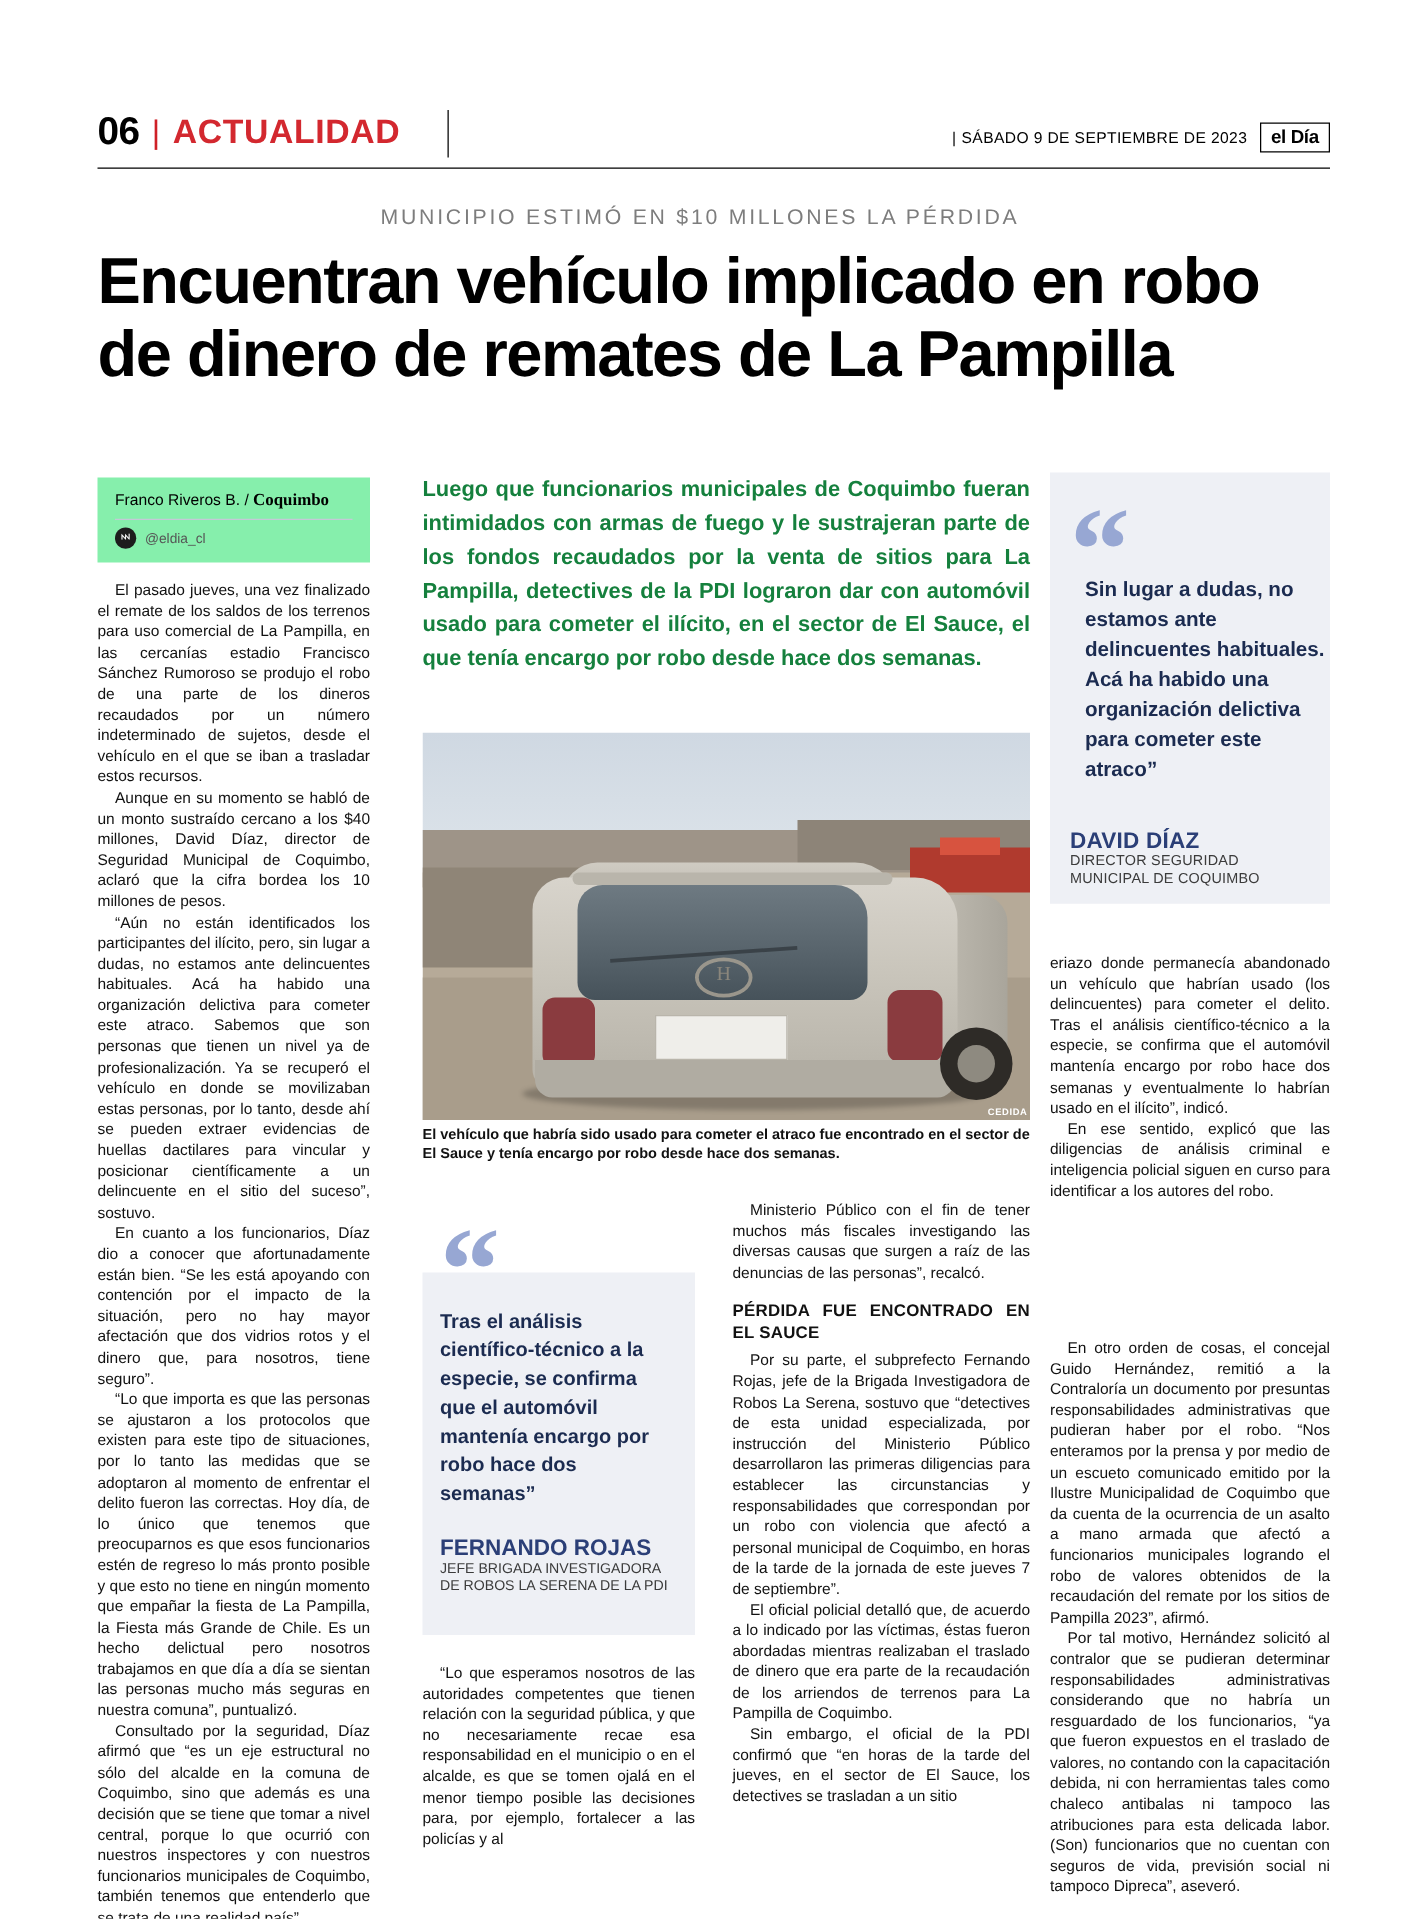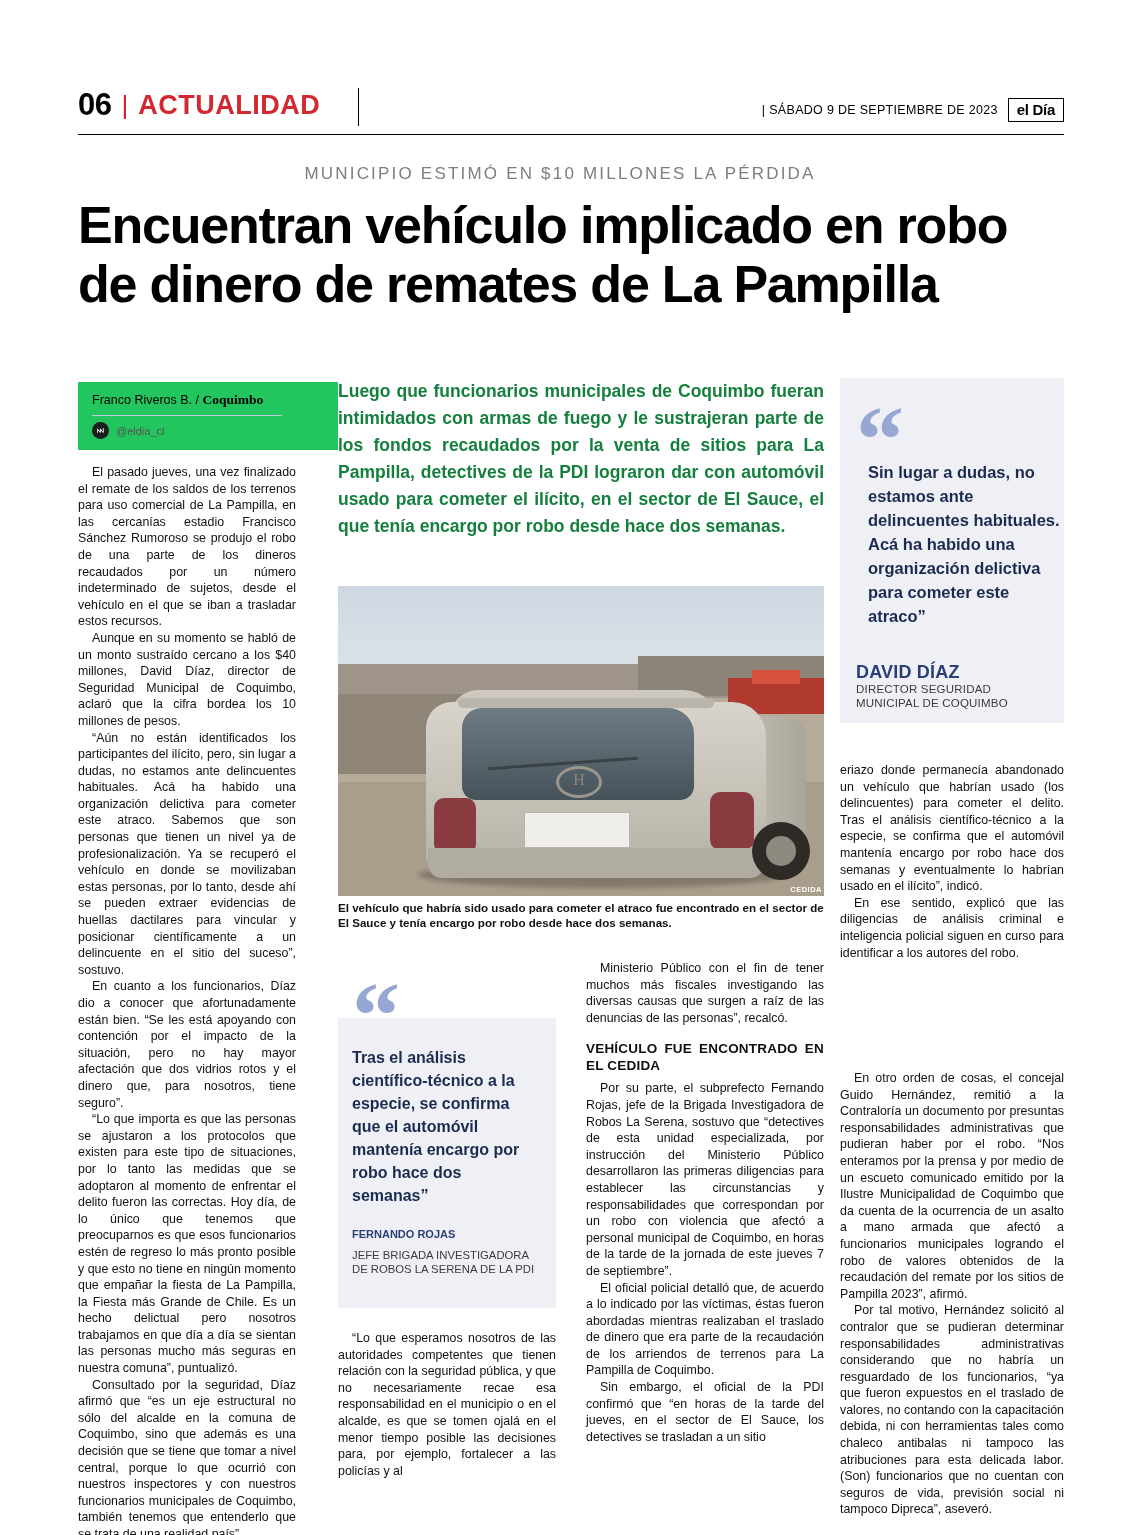--- a/index.html
+++ b/index.html
@@ -104,23 +104,23 @@
     font-weight: bold;
     line-height: 59px;
     letter-spacing: -1.2px;
   }
 
   
   .byline-box {
     position: absolute;
     left: 78px;
     top: 382px;
-    width: 260px;
+    width: 218px;
     height: 68px;
-    background: #22c55e;
+    background: #86efac;
   }
   .byline-name {
     position: absolute;
     left: 14px;
     top: 10px;
     font-size: 12.5px;
   }
   .byline-name b { font-family: "Liberation Serif", serif; font-size: 13.5px;}
   .byline-sep {
     position: absolute;
@@ -290,21 +290,21 @@
     width: 190px;
     font-size: 16px;
     line-height: 23px;
     font-weight: bold;
     color: #1b2b50;
   }
   .pull-mid-author {
     position: absolute;
     left: 14px;
     top: 210px;
-    font-size: 11px;
+    font-size: 18px;
     font-weight: bold;
     color: #2b3f77;
   }
   .pull-mid-role {
     position: absolute;
     left: 14px;
     top: 230px;
     width: 190px;
     font-size: 11.3px;
     line-height: 14px;
@@ -432,21 +432,21 @@
     <p>“Lo que importa es que las personas se ajustaron a los protocolos que existen para este tipo de situaciones, por lo tanto las medidas que se adoptaron al momento de enfrentar el delito fueron las correctas. Hoy día, de lo único que tenemos que preocuparnos es que esos funcionarios estén de regreso lo más pronto posible y que esto no tiene en ningún momento que empañar la fiesta de La Pampilla, la Fiesta más Grande de Chile. Es un hecho delictual pero nosotros trabajamos en que día a día se sientan las personas mucho más seguras en nuestra comuna”, puntualizó.</p>
     <p>Consultado por la seguridad, Díaz afirmó que “es un eje estructural no sólo del alcalde en la comuna de Coquimbo, sino que además es una decisión que se tiene que tomar a nivel central, porque lo que ocurrió con nuestros inspectores y con nuestros funcionarios municipales de Coquimbo, también tenemos que entenderlo que se trata de una realidad país”.</p>
   </div>
 
   <div class="col col2">
     <p>“Lo que esperamos nosotros de las autoridades competentes que tienen relación con la seguridad pública, y que no necesariamente recae esa responsabilidad en el municipio o en el alcalde, es que se tomen ojalá en el menor tiempo posible las decisiones para, por ejemplo, fortalecer a las policías y al</p>
   </div>
 
   <div class="col col3">
     <p>Ministerio Público con el fin de tener muchos más fiscales investigando las diversas causas que surgen a raíz de las denuncias de las personas”, recalcó.</p>
-    <div class="subhead" style="margin-top:14px;">VEHÍCULO FUE ENCONTRADO EN EL CEDIDA</div>
+    <div class="subhead" style="margin-top:14px;">PÉRDIDA FUE ENCONTRADO EN EL SAUCE</div>
     <p>Por su parte, el subprefecto Fernando Rojas, jefe de la Brigada Investigadora de Robos La Serena, sostuvo que “detectives de esta unidad especializada, por instrucción del Ministerio Público desarrollaron las primeras diligencias para establecer las circunstancias y responsabilidades que correspondan por un robo con violencia que afectó a personal municipal de Coquimbo, en horas de la tarde de la jornada de este jueves 7 de septiembre”.</p>
     <p>El oficial policial detalló que, de acuerdo a lo indicado por las víctimas, éstas fueron abordadas mientras realizaban el traslado de dinero que era parte de la recaudación de los arriendos de terrenos para La Pampilla de Coquimbo.</p>
     <p>Sin embargo, el oficial de la PDI confirmó que “en horas de la tarde del jueves, en el sector de El Sauce, los detectives se trasladan a un sitio</p>
   </div>
 
   <div class="col col4a">
     <p class="noindent">eriazo donde permanecía abandonado un vehículo que habrían usado (los delincuentes) para cometer el delito. Tras el análisis científico-técnico a la especie, se confirma que el automóvil mantenía encargo por robo hace dos semanas y eventualmente lo habrían usado en el ilícito”, indicó.</p>
     <p>En ese sentido, explicó que las diligencias de análisis criminal e inteligencia policial siguen en curso para identificar a los autores del robo.</p>
   </div>
 

